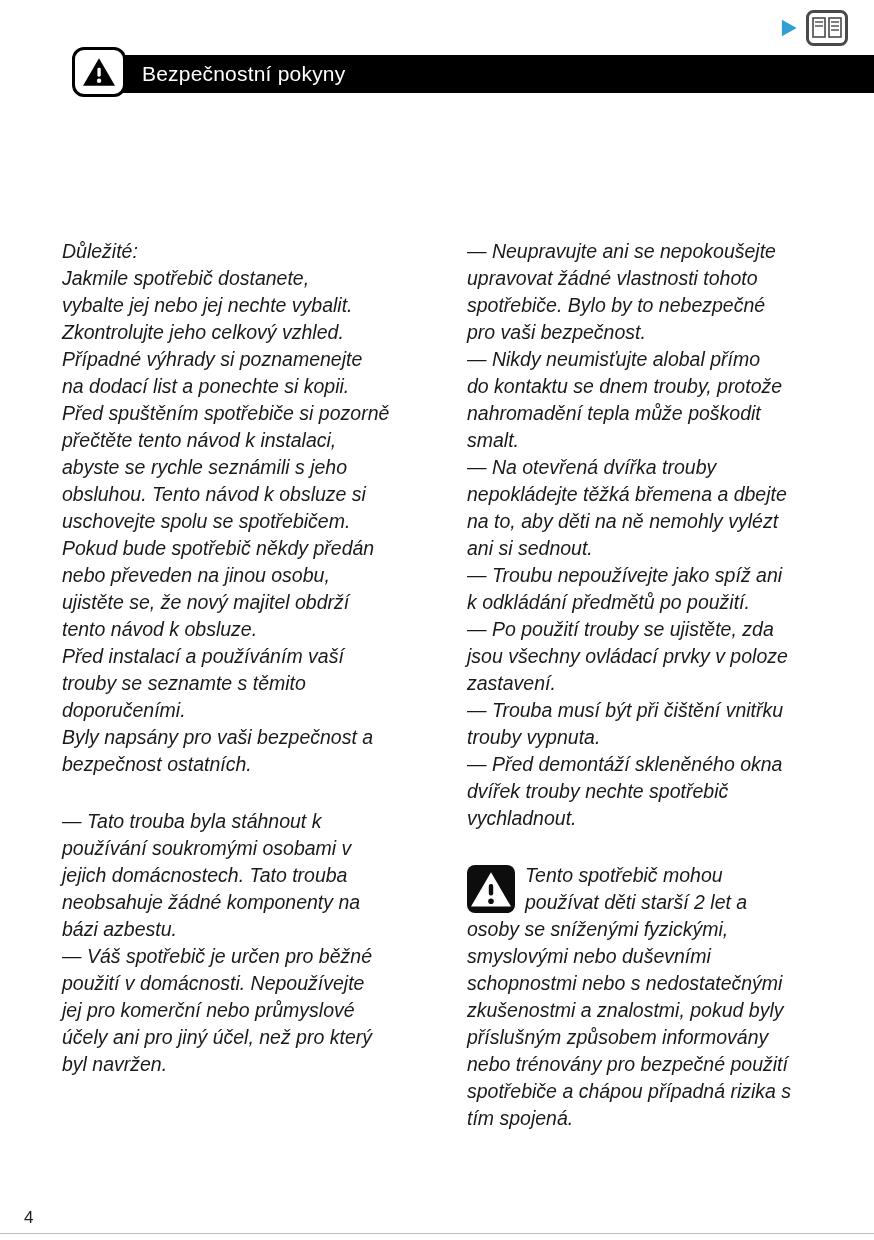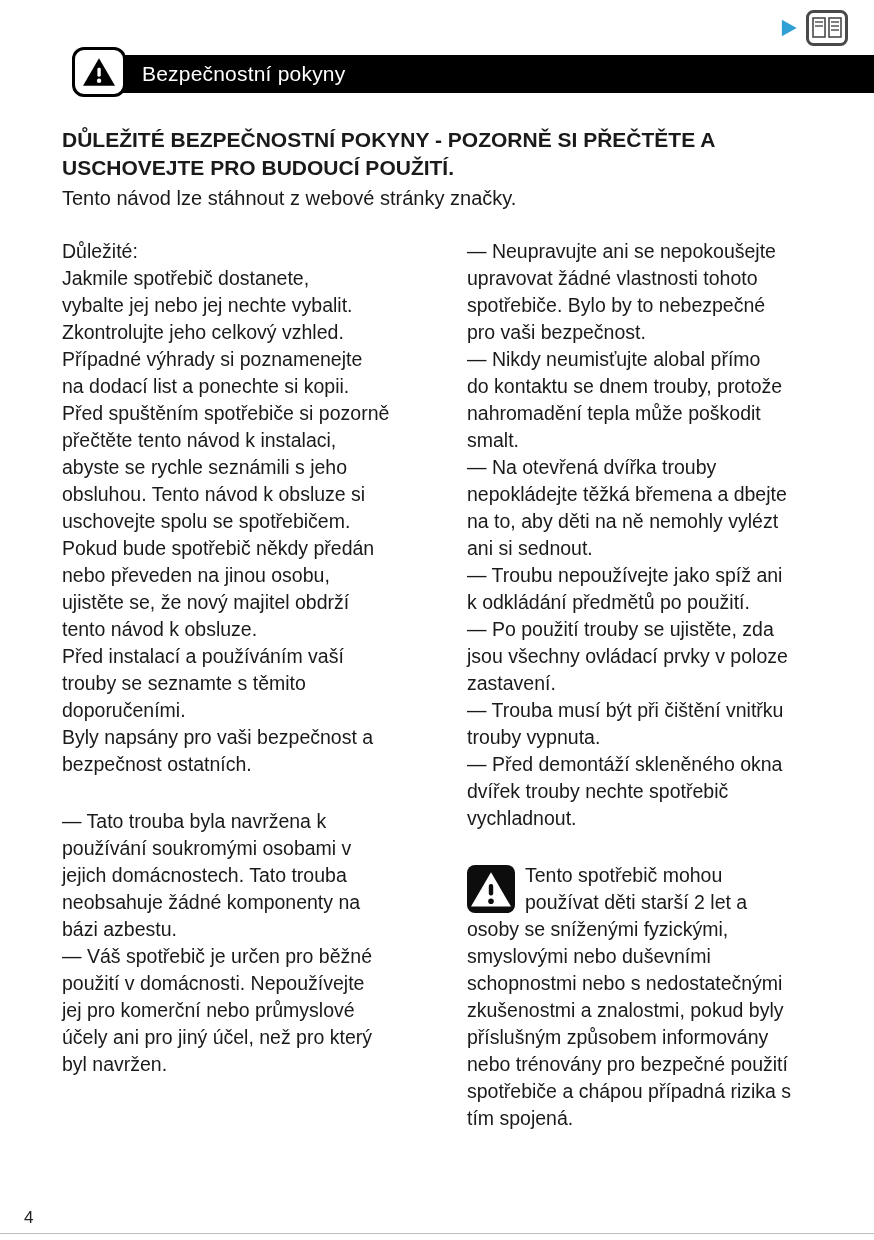--- a/index.html
+++ b/index.html
@@ -49,21 +49,21 @@
     font-size:21px; font-weight:700; line-height:28px;
     white-space:pre-line;
   }
   .intro p {
     font-size:20px; line-height:28px; margin-top:2px;
   }
 
   
   .columns {
     position:absolute; left:62px; top:238px; width:780px;
-    display:flex; gap:30px;
+    display:flex; gap:30px;font-style:italic;
   }
   .col { flex:1; min-width:0; }
   .col p {
     font-size:19.5px; line-height:27px;
     white-space:pre-line;
   }
   .col p + p, .col .warn-para { margin-top:30px; }
   .warn-para { margin-top:36px; }
   .inline-warn {
     float:left;
@@ -111,25 +111,20 @@
     <svg width="36" height="32" viewBox="0 0 24 22">
       <path d="M12 1.5 L23 20.5 H1 Z" fill="#000"></path>
       <rect x="10.9" y="8" width="2.3" height="6.2" rx="1" fill="#fff"></rect>
       <circle cx="12.05" cy="17" r="1.5" fill="#fff"></circle>
     </svg>
   </div>
   <header class="band">
     <h1>Bezpečnostní pokyny</h1>
   </header>
 
-  <section class="intro">
-    <h2>DŮLEŽITÉ BEZPEČNOSTNÍ POKYNY - POZORNĚ SI PŘEČTĚTE A
-USCHOVEJTE PRO BUDOUCÍ POUŽITÍ.</h2>
-    <p>Tento návod lze stáhnout z webové stránky značky.</p>
-  </section>
 
   <div class="columns">
     <div class="col">
       <p>Důležité:
 Jakmile spotřebič dostanete,
 vybalte jej nebo jej nechte vybalit.
 Zkontrolujte jeho celkový vzhled.
 Případné výhrady si poznamenejte
 na dodací list a ponechte si kopii.
 Před spuštěním spotřebiče si pozorně
@@ -139,21 +134,21 @@
 uschovejte spolu se spotřebičem.
 Pokud bude spotřebič někdy předán
 nebo převeden na jinou osobu,
 ujistěte se, že nový majitel obdrží
 tento návod k obsluze.
 Před instalací a používáním vaší
 trouby se seznamte s těmito
 doporučeními.
 Byly napsány pro vaši bezpečnost a
 bezpečnost ostatních.</p>
-      <p>— Tato trouba byla navržena k
+      <p>— Tato trouba byla stáhnout k
 používání soukromými osobami v
 jejich domácnostech. Tato trouba
 neobsahuje žádné komponenty na
 bázi azbestu.
 — Váš spotřebič je určen pro běžné
 použití v domácnosti. Nepoužívejte
 jej pro komerční nebo průmyslové
 účely ani pro jiný účel, než pro který
 byl navržen.</p>
     </div>

